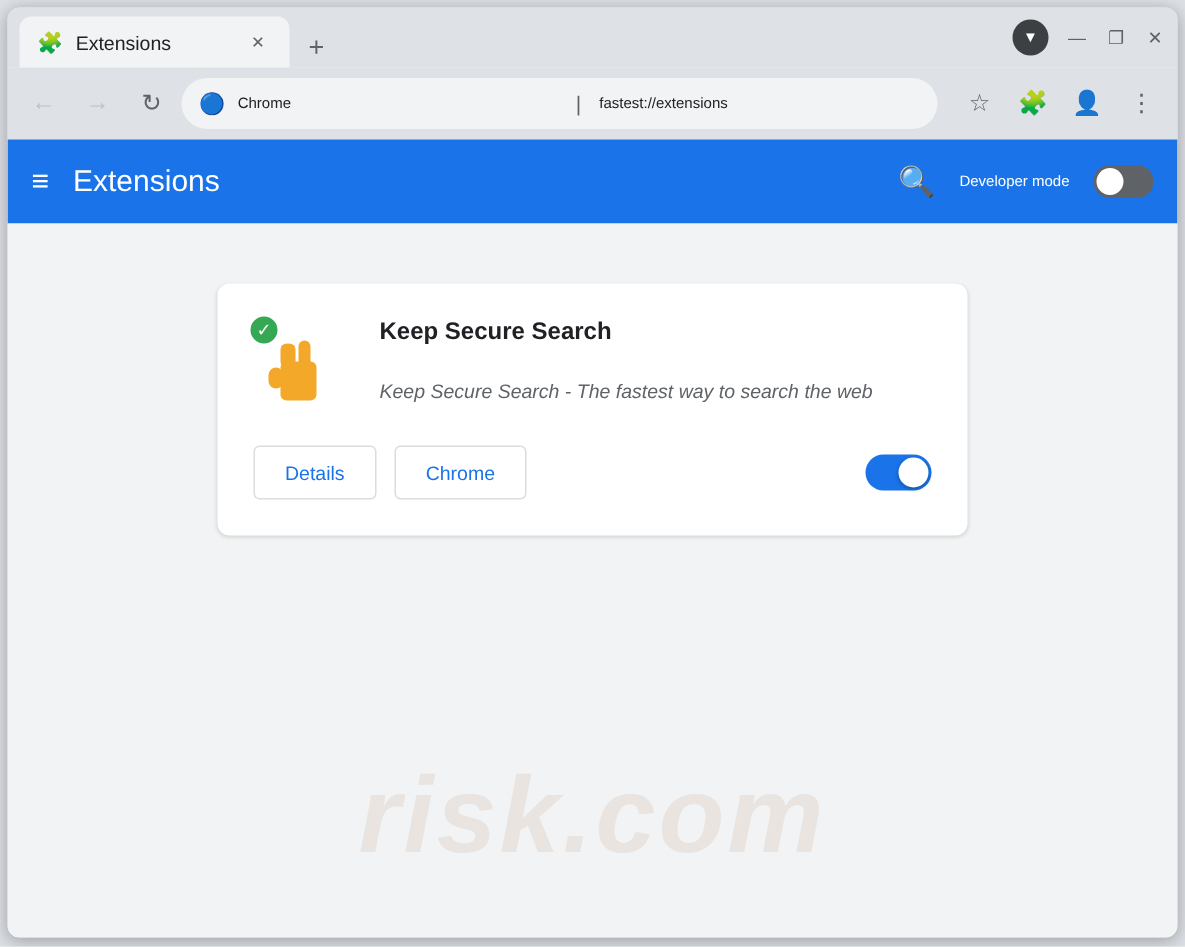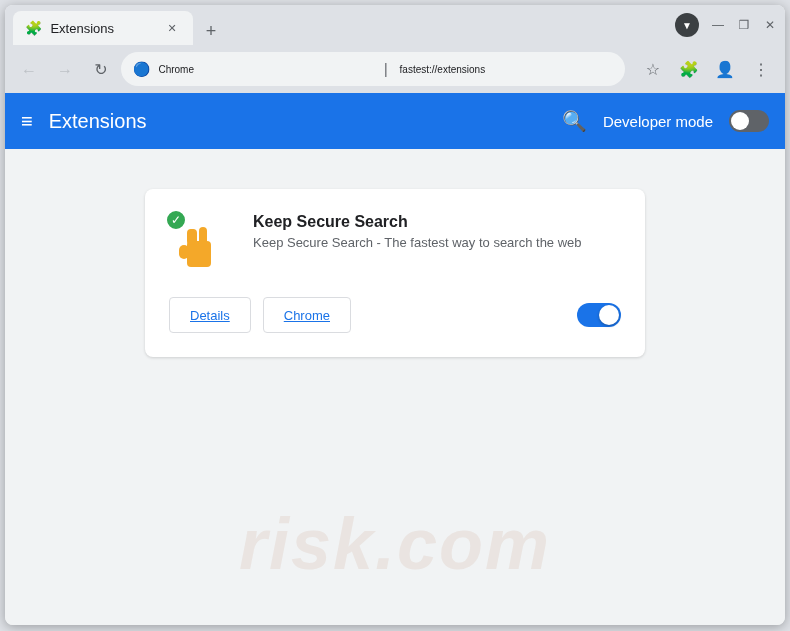--- a/index.html
+++ b/index.html
@@ -208,21 +208,21 @@
     }
 
     .search-icon-btn {
       color: white;
       font-size: 20px;
       cursor: pointer;
     }
 
     .dev-mode-label {
       color: white;
-      font-size: 15px;
+      font-size: 10px;
     }
 
     
     .toggle {
       width: 40px;
       height: 22px;
       background: #5f6368;
       border-radius: 11px;
       position: relative;
       cursor: pointer;
@@ -312,27 +312,28 @@
     }
 
     .ext-info {
       flex: 1;
     }
 
     .ext-name {
       font-size: 16px;
       font-weight: 600;
       color: #202124;
-      margin-bottom: 2px;
+      margin-bottom: 20px;
     }
 
     .ext-desc {
       font-size: 13px;
       color: #5f6368;
       line-height: 1.5;
+      font-style: italic;
     }
 
     .ext-card-bottom {
       display: flex;
       align-items: center;
       gap: 12px;
     }
 
     .ext-btn {
       height: 36px;
@@ -340,21 +341,20 @@
       border: 1px solid #dadce0;
       border-radius: 4px;
       background: white;
       font-size: 13px;
       color: #1a73e8;
       cursor: pointer;
       font-weight: 500;
       display: flex;
       align-items: center;
       justify-content: center;
-      text-decoration: underline;
     }
 
     .ext-toggle-area {
       margin-left: auto;
     }
 
     .toggle-blue {
       width: 44px;
       height: 24px;
       background: #1a73e8;

